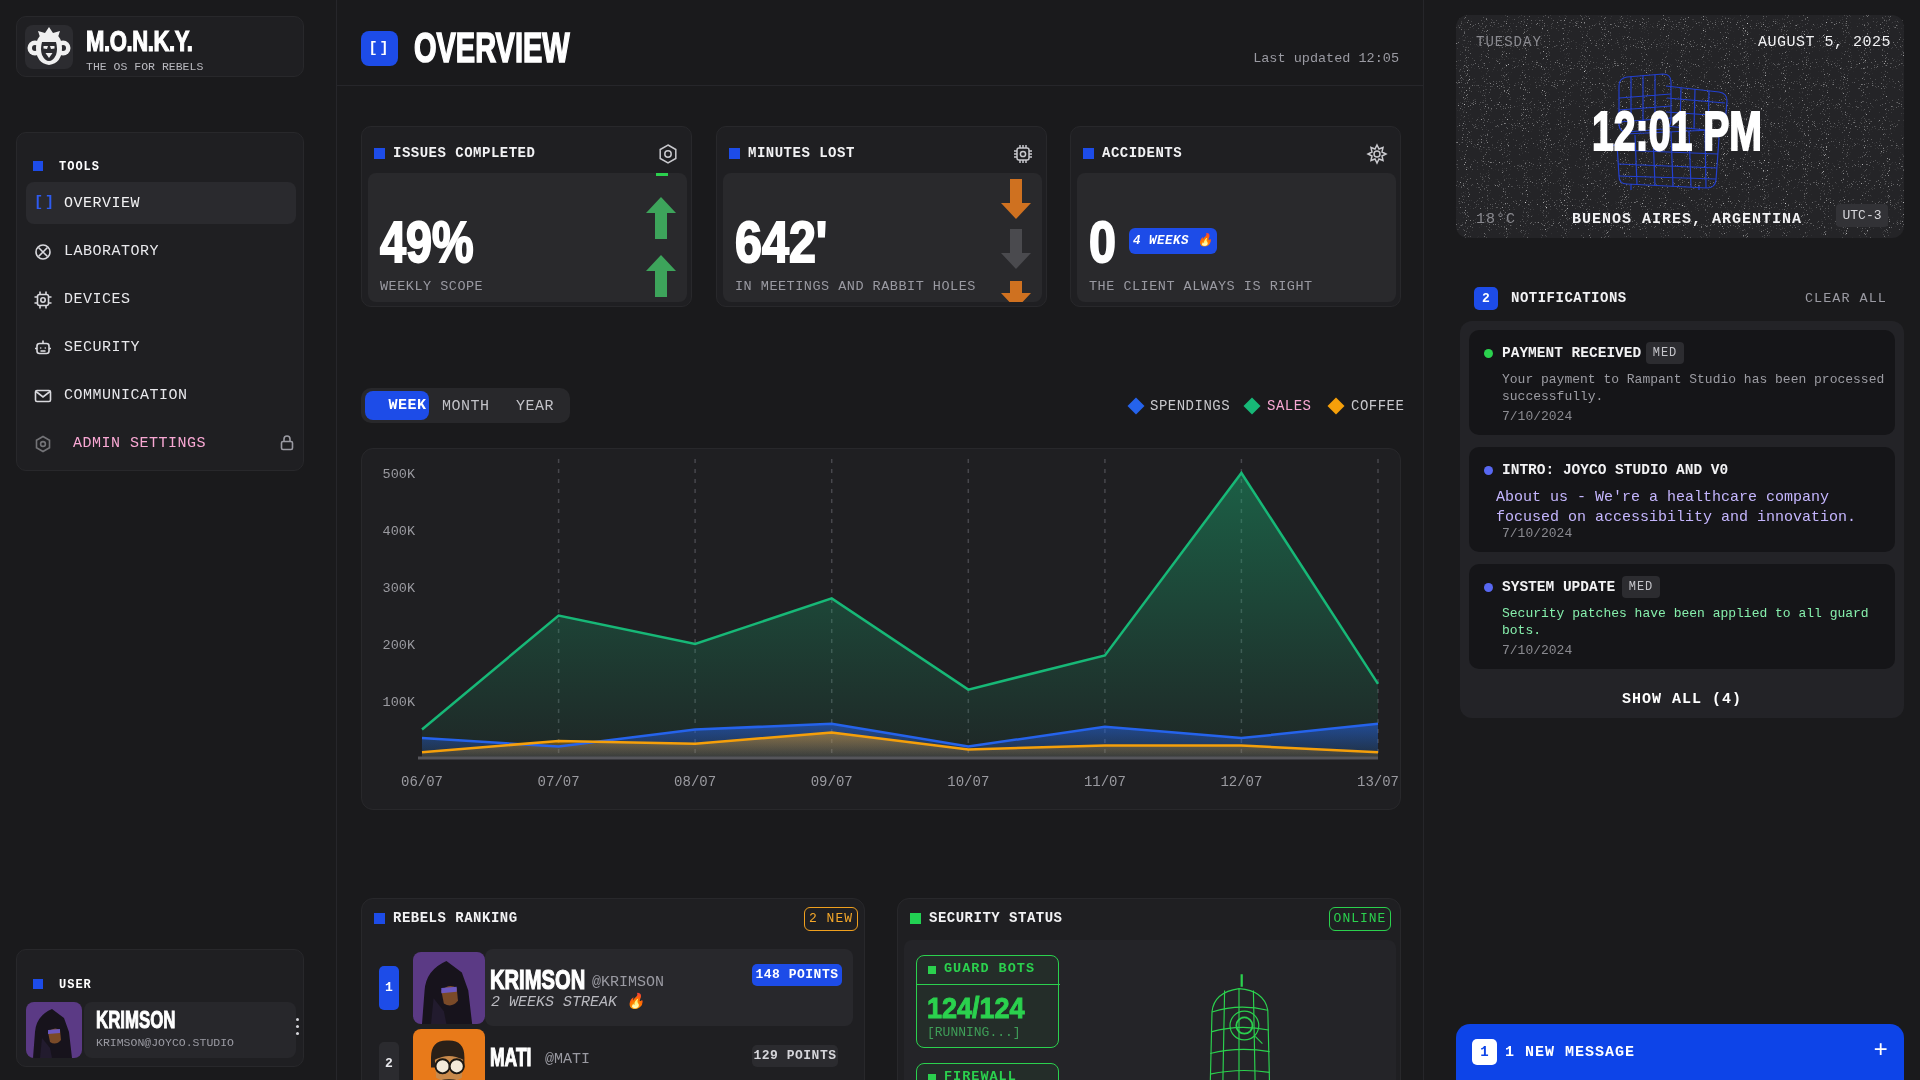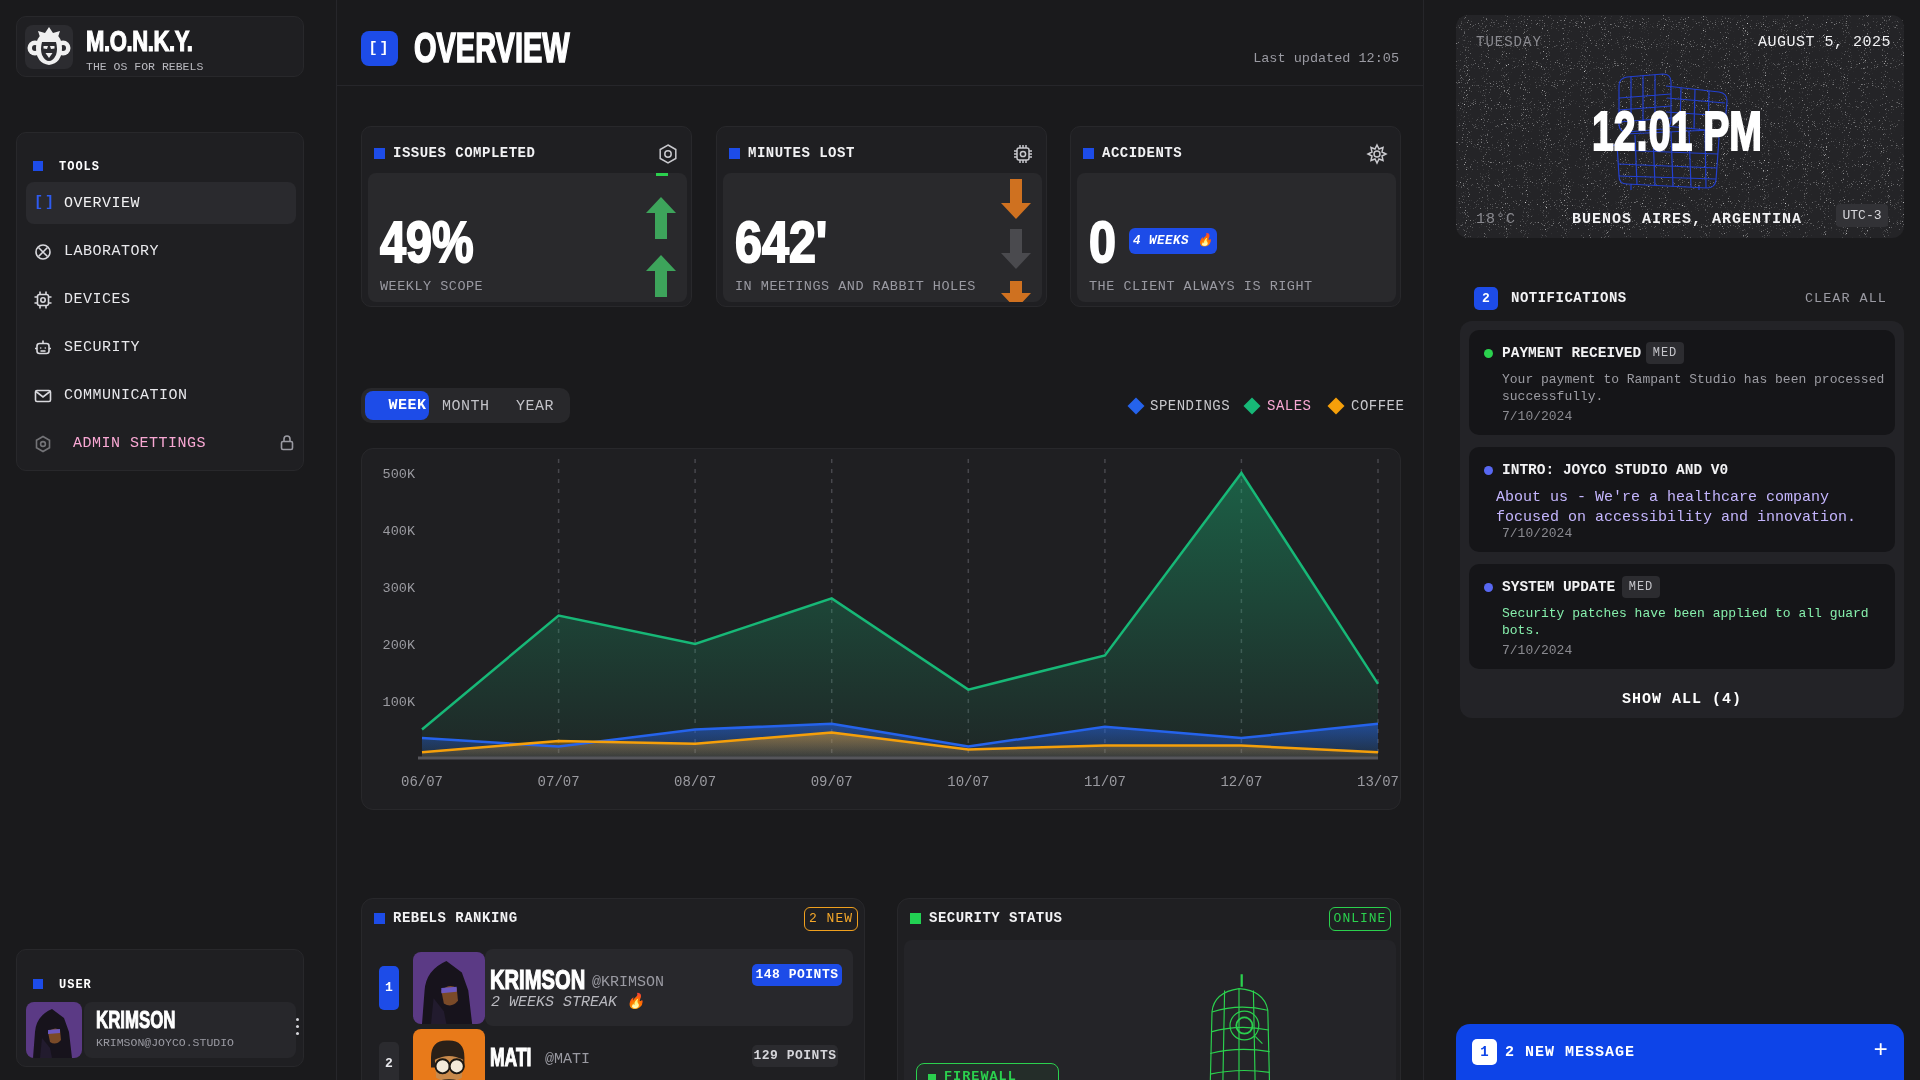--- a/index.html
+++ b/index.html
@@ -294,20 +294,27 @@
     </div>
 
     <div class="card abs" style="left:560px;top:898px;width:504px;height:200px;border-radius:12px;">
       <span class="sq abs" style="left:12px;top:14px;background:#22d153;"></span>
       <span class="abs lbl" style="left:31px;top:11px;">SECURITY STATUS</span>
       <div class="abs" style="left:431px;top:8px;width:62px;height:24px;border:1.5px solid #2bd14e;border-radius:6px;text-align:center;">
         <span style="font-size:13px;color:#2bd14e;line-height:21px;letter-spacing:1px;">ONLINE</span>
       </div>
       <div class="abs" style="left:6px;top:41px;width:492px;height:153px;background:#242428;border-radius:8px;overflow:hidden;">
 
+        <div class="abs" style="left:12px;top:15px;width:143px;height:93px;border:1.5px solid #2bd14e;border-radius:8px;background:rgba(43,209,78,0.05);">
+          <div class="abs" style="left:11px;top:10px;width:8px;height:8px;background:#2bd14e;"></div>
+          <div class="abs" style="left:27px;top:5px;font-size:13.5px;font-weight:bold;color:#2bd14e;letter-spacing:1px;">GUARD BOTS</div>
+          <div class="abs" style="left:0;top:28px;width:143px;border-top:1.5px solid #2bd14e;"></div>
+          <div class="disp abs" style="left:10px;top:37px;font-size:30px;color:#2bd14e;transform:scaleX(0.9);transform-origin:left top;line-height:1;-webkit-text-stroke:1px #2bd14e;">124/124</div>
+          <div class="abs" style="left:10px;top:69px;font-size:13px;color:#3f9e58;">[RUNNING...]</div>
+        </div>
 
         <div class="abs" style="left:12px;top:123px;width:143px;height:93px;border:1.5px solid #2bd14e;border-radius:8px;background:rgba(43,209,78,0.05);">
           <div class="abs" style="left:11px;top:10px;width:8px;height:8px;background:#2bd14e;"></div>
           <div class="abs" style="left:27px;top:5px;font-size:13.5px;font-weight:bold;color:#2bd14e;letter-spacing:1px;">FIREWALL</div>
         </div>
 
         <svg class="abs" style="left:290px;top:28px;" width="90" height="125" viewBox="0 0 100 125" fill="none" stroke="#2bd14e" stroke-width="1.3">
           <line x1="53" y1="0" x2="53" y2="14" stroke-width="2.5"></line>
           <path d="M20 42 Q22 20 50 16 Q78 18 82 40 L84 125 L18 125 Z"></path>
           <path d="M20 42 Q50 32 82 40"></path>
@@ -386,18 +393,18 @@
         </div>
         <div class="abs" style="left:33px;top:41px;width:392px;font-size:13px;color:#86efac;line-height:1.32;">Security patches have been applied to all guard bots.</div>
         <div class="abs" style="left:33px;top:79px;font-size:13px;color:#8a8a90;">7/10/2024</div>
       </div>
       <div class="abs" style="left:0;top:370px;width:444px;text-align:center;font-size:15px;font-weight:bold;letter-spacing:1px;">SHOW ALL (4)</div>
     </div>
     <div class="abs" style="left:32px;top:1024px;width:448px;height:56px;background:#0d44e8;border-radius:14px 14px 0 0;">
       <div class="abs" style="left:16px;top:15px;width:25px;height:26px;background:#fff;border-radius:5px;text-align:center;">
         <span style="color:#0d44e8;font-size:14px;font-weight:bold;line-height:26px;">1</span>
       </div>
-      <div class="abs" style="left:49px;top:20px;font-size:15px;font-weight:bold;letter-spacing:1px;">2 NEW MESSAGE</div>
+      <div class="abs" style="left:49px;top:20px;font-size:15px;font-weight:bold;letter-spacing:1px;">1 NEW MESSAGE</div>
       <div class="abs" style="right:16px;top:13px;font-size:24px;font-weight:400;">+</div>
     </div>
   </div>
 
 </div>
 
 </body></html>

